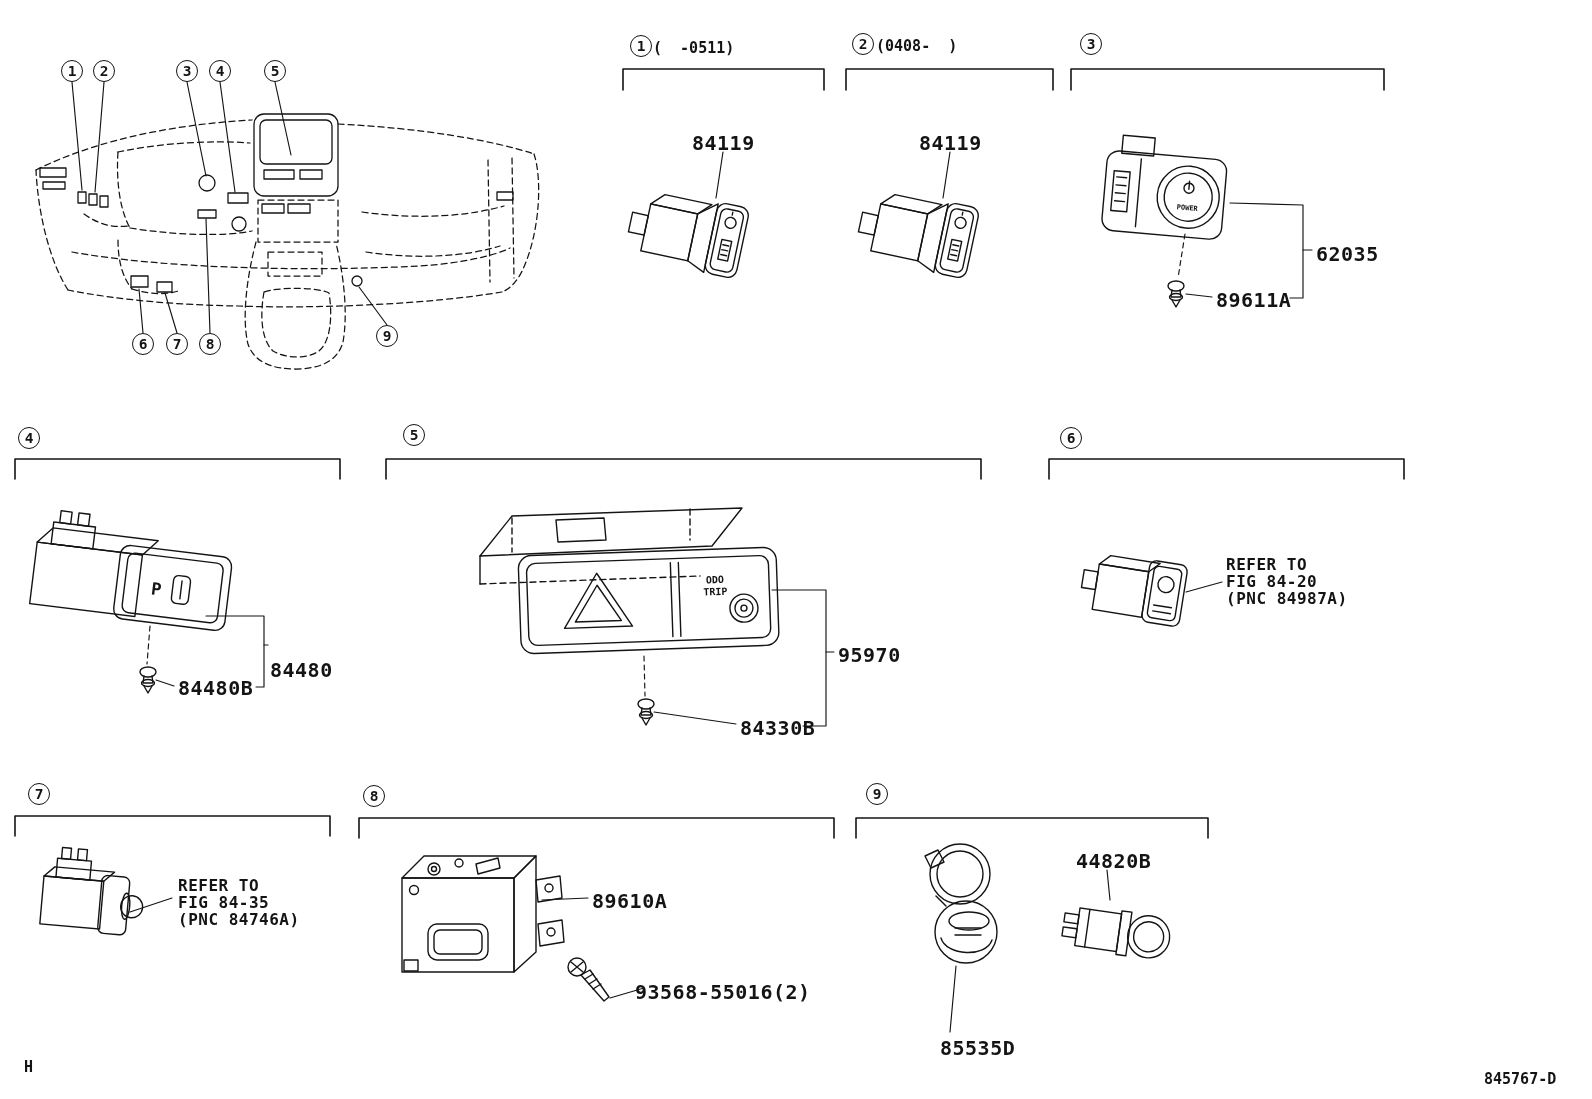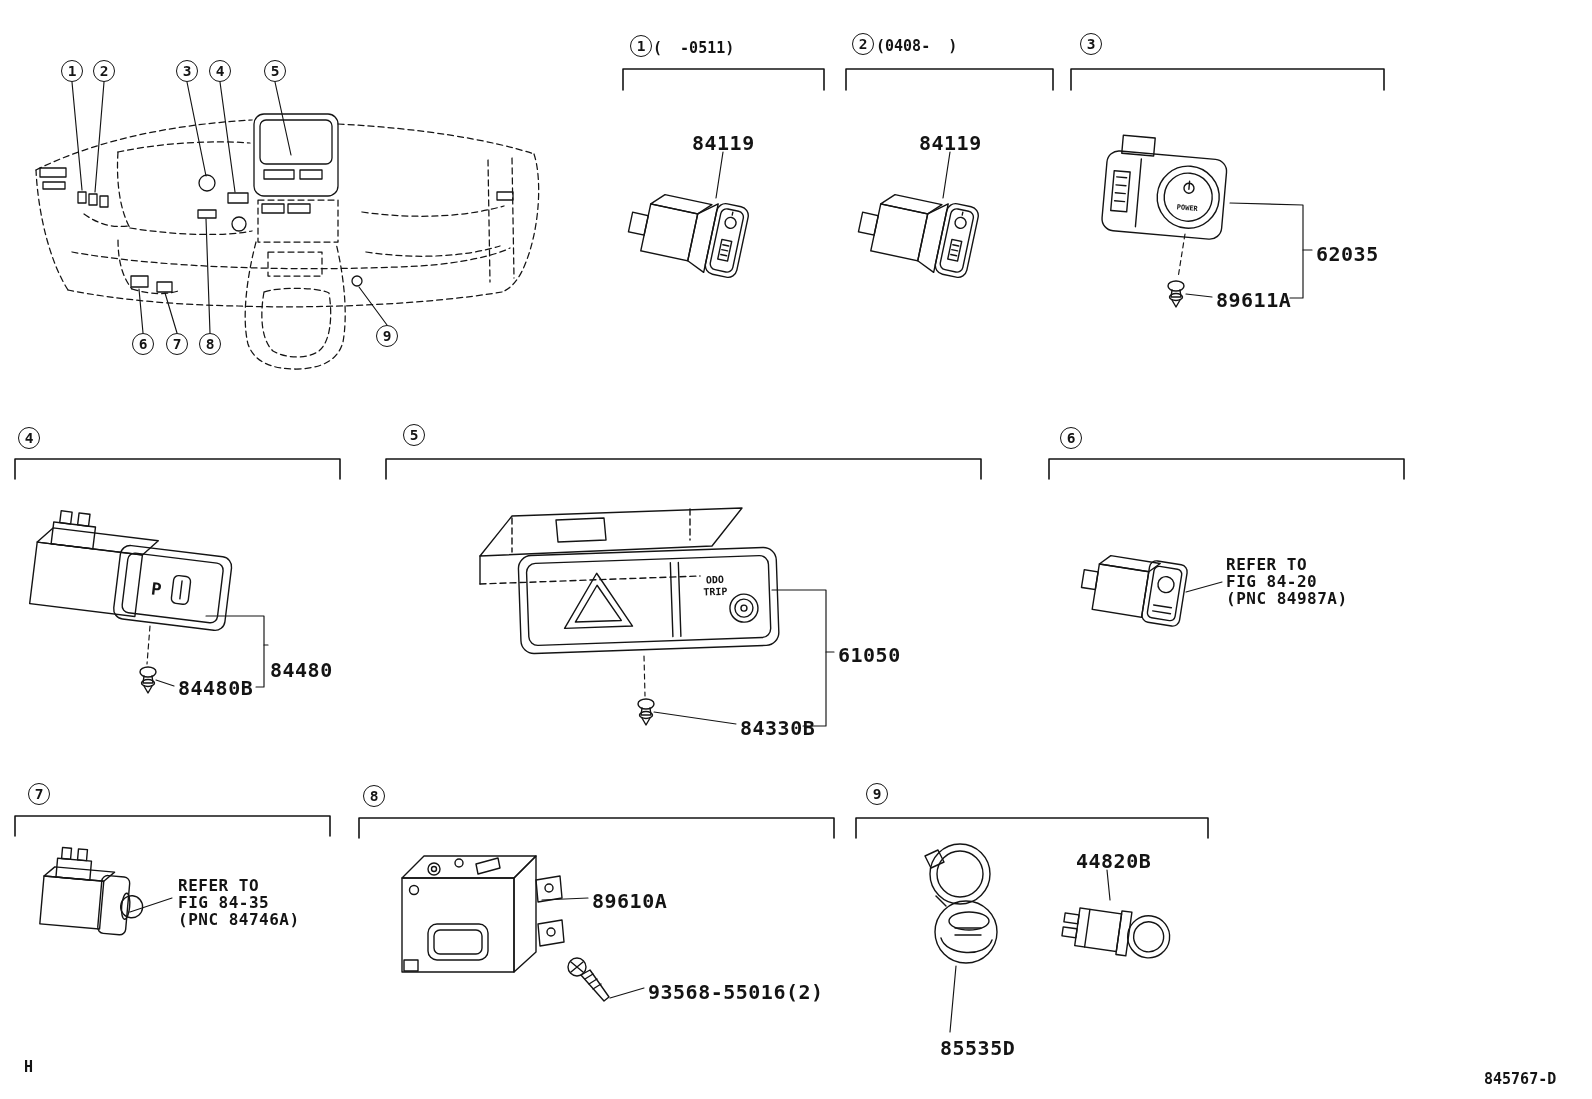--- a/index.html
+++ b/index.html
@@ -312,24 +312,24 @@
   <div class="co" style="left:28px;top:783px">7</div>
   <div class="co" style="left:363px;top:785px">8</div>
   <div class="co" style="left:866px;top:783px">9</div>
 
   <div class="lbl" style="left:692px;top:131px">84119</div>
   <div class="lbl" style="left:919px;top:131px">84119</div>
   <div class="lbl" style="left:1316px;top:242px">62035</div>
   <div class="lbl" style="left:1216px;top:288px">89611A</div>
   <div class="lbl" style="left:270px;top:658px">84480</div>
   <div class="lbl" style="left:178px;top:676px">84480B</div>
-  <div class="lbl" style="left:838px;top:643px">61050</div>
+  <div class="lbl" style="left:838px;top:643px">95970</div>
   <div class="lbl" style="left:740px;top:716px">84330B</div>
   <div class="lbl" style="left:592px;top:889px">89610A</div>
-  <div class="lbl" style="left:648px;top:980px">93568-55016(2)</div>
+  <div class="lbl" style="left:635px;top:980px">93568-55016(2)</div>
   <div class="lbl" style="left:1076px;top:849px">44820B</div>
   <div class="lbl" style="left:940px;top:1036px">85535D</div>
 
   <div class="note" style="left:1226px;top:556px">REFER TO
 FIG 84-20
 (PNC 84987A)</div>
   <div class="note" style="left:178px;top:877px">REFER TO
 FIG 84-35
 (PNC 84746A)</div>
 

